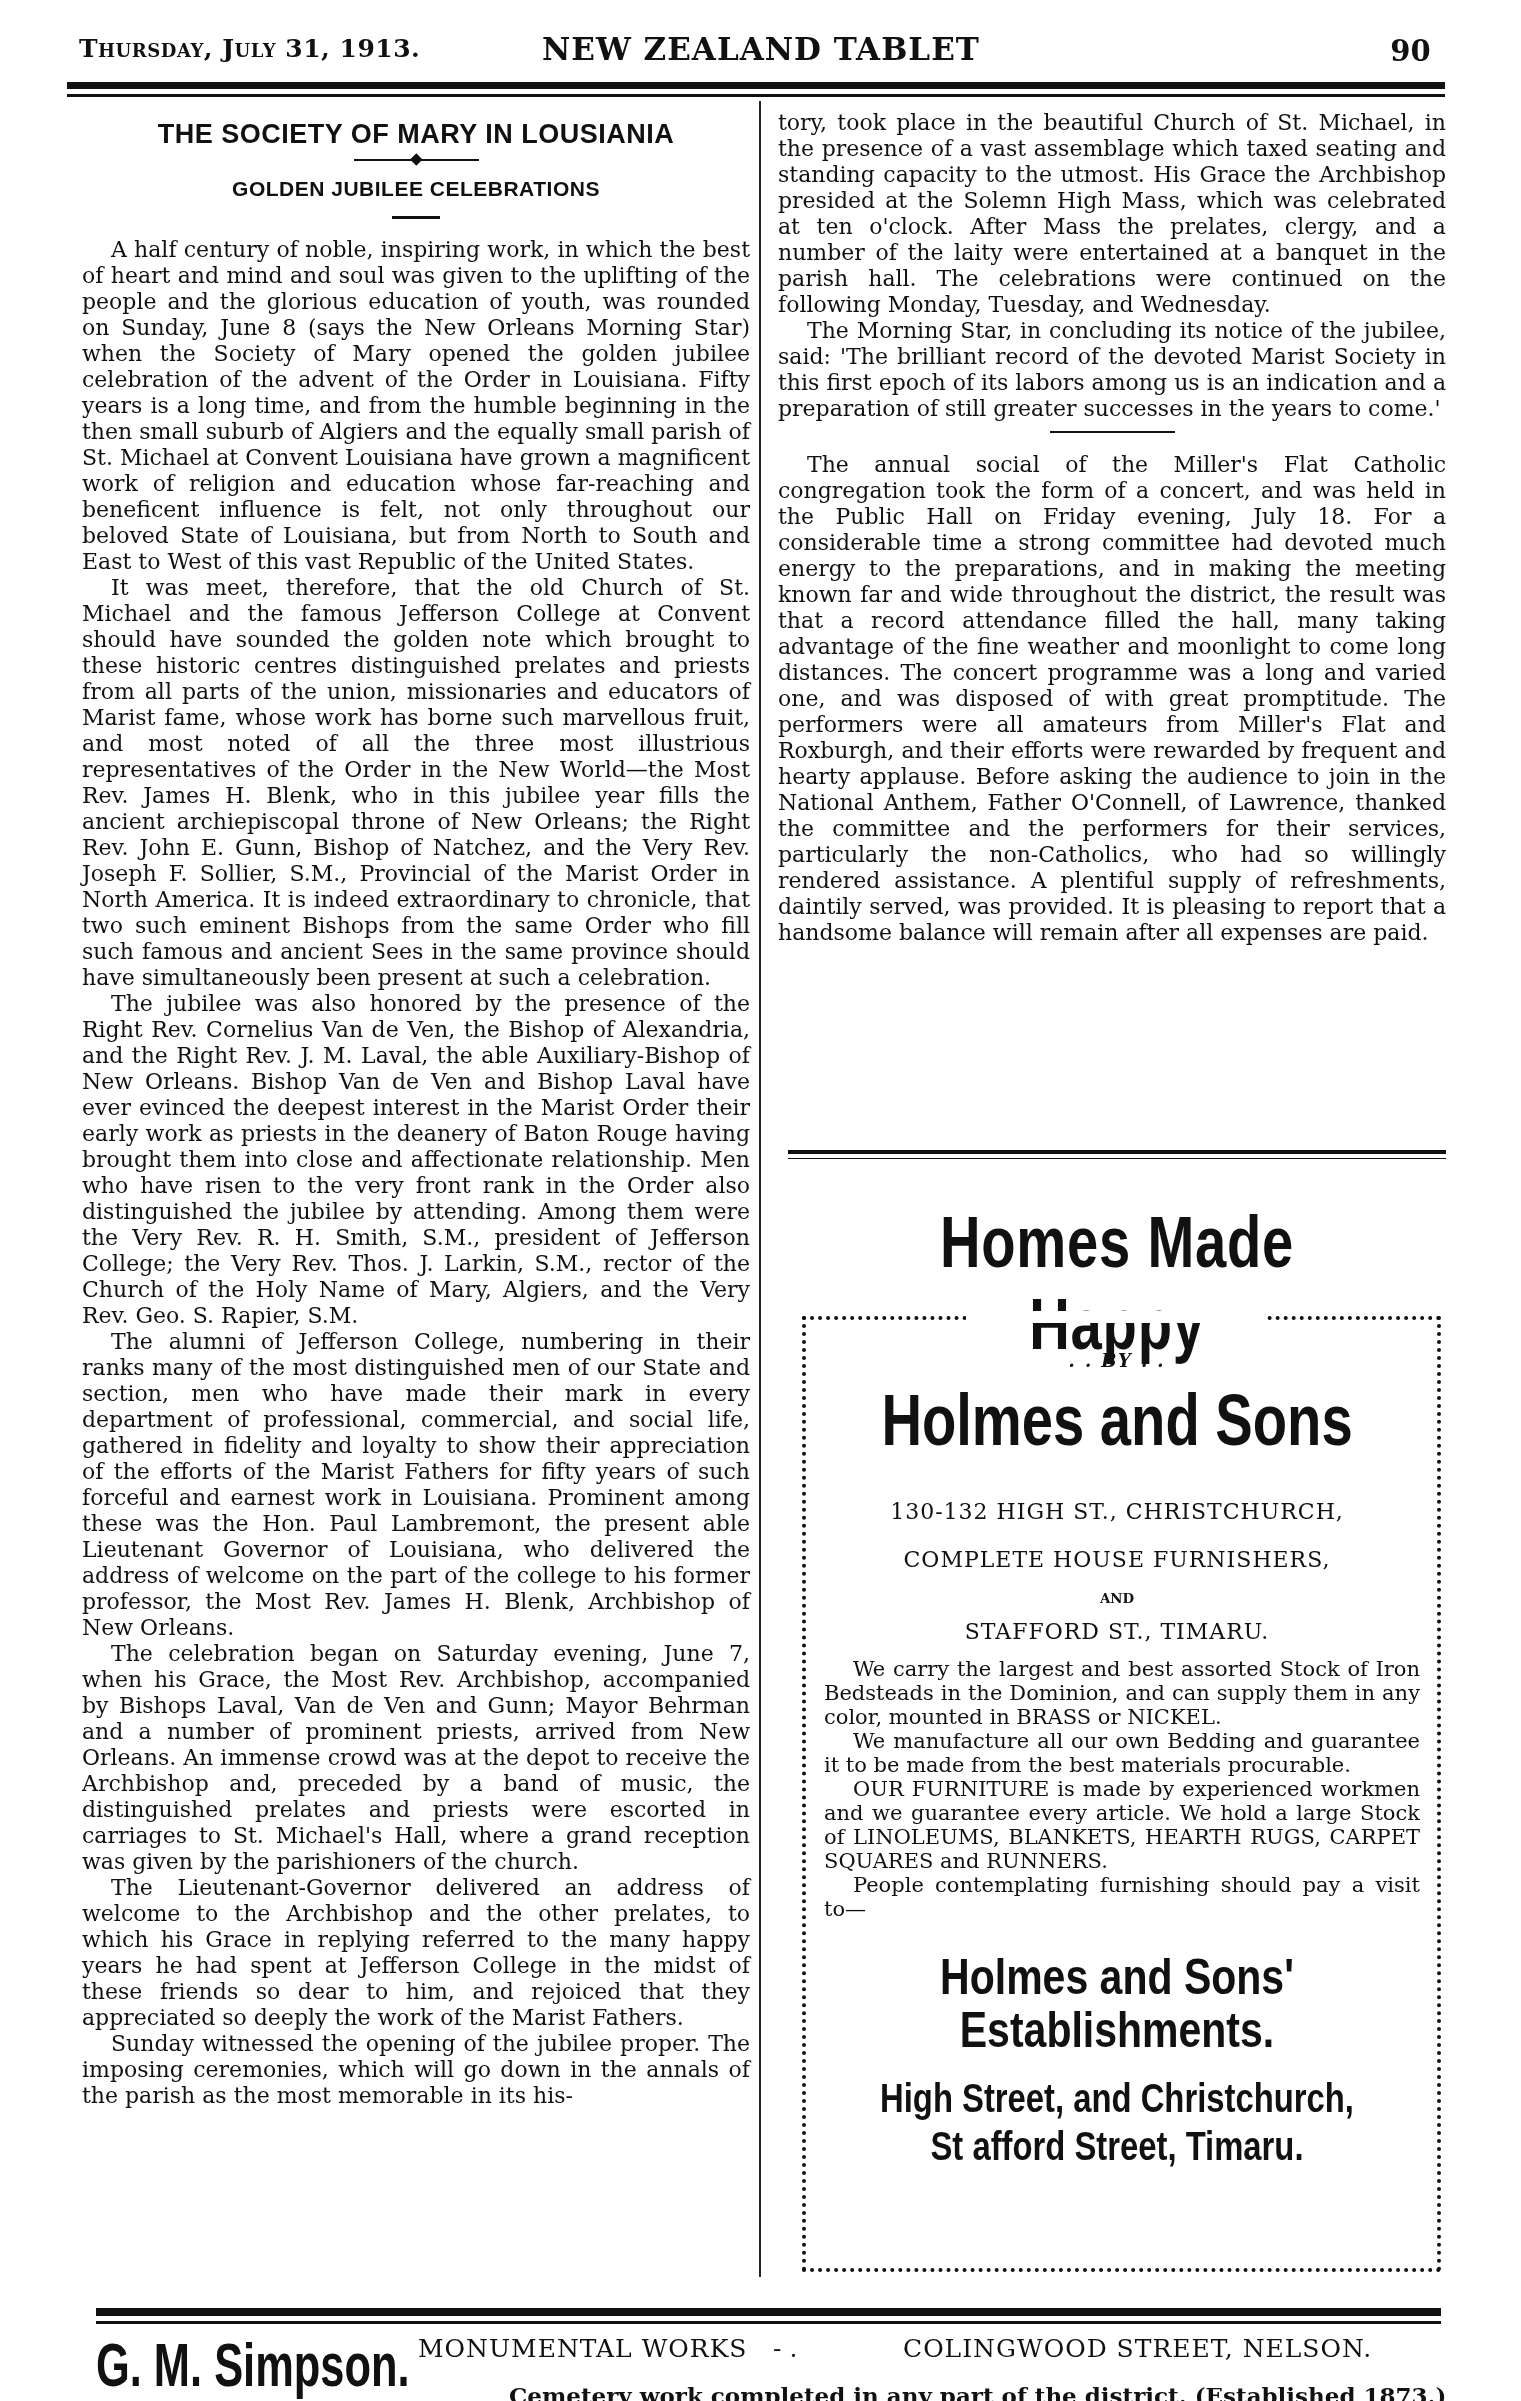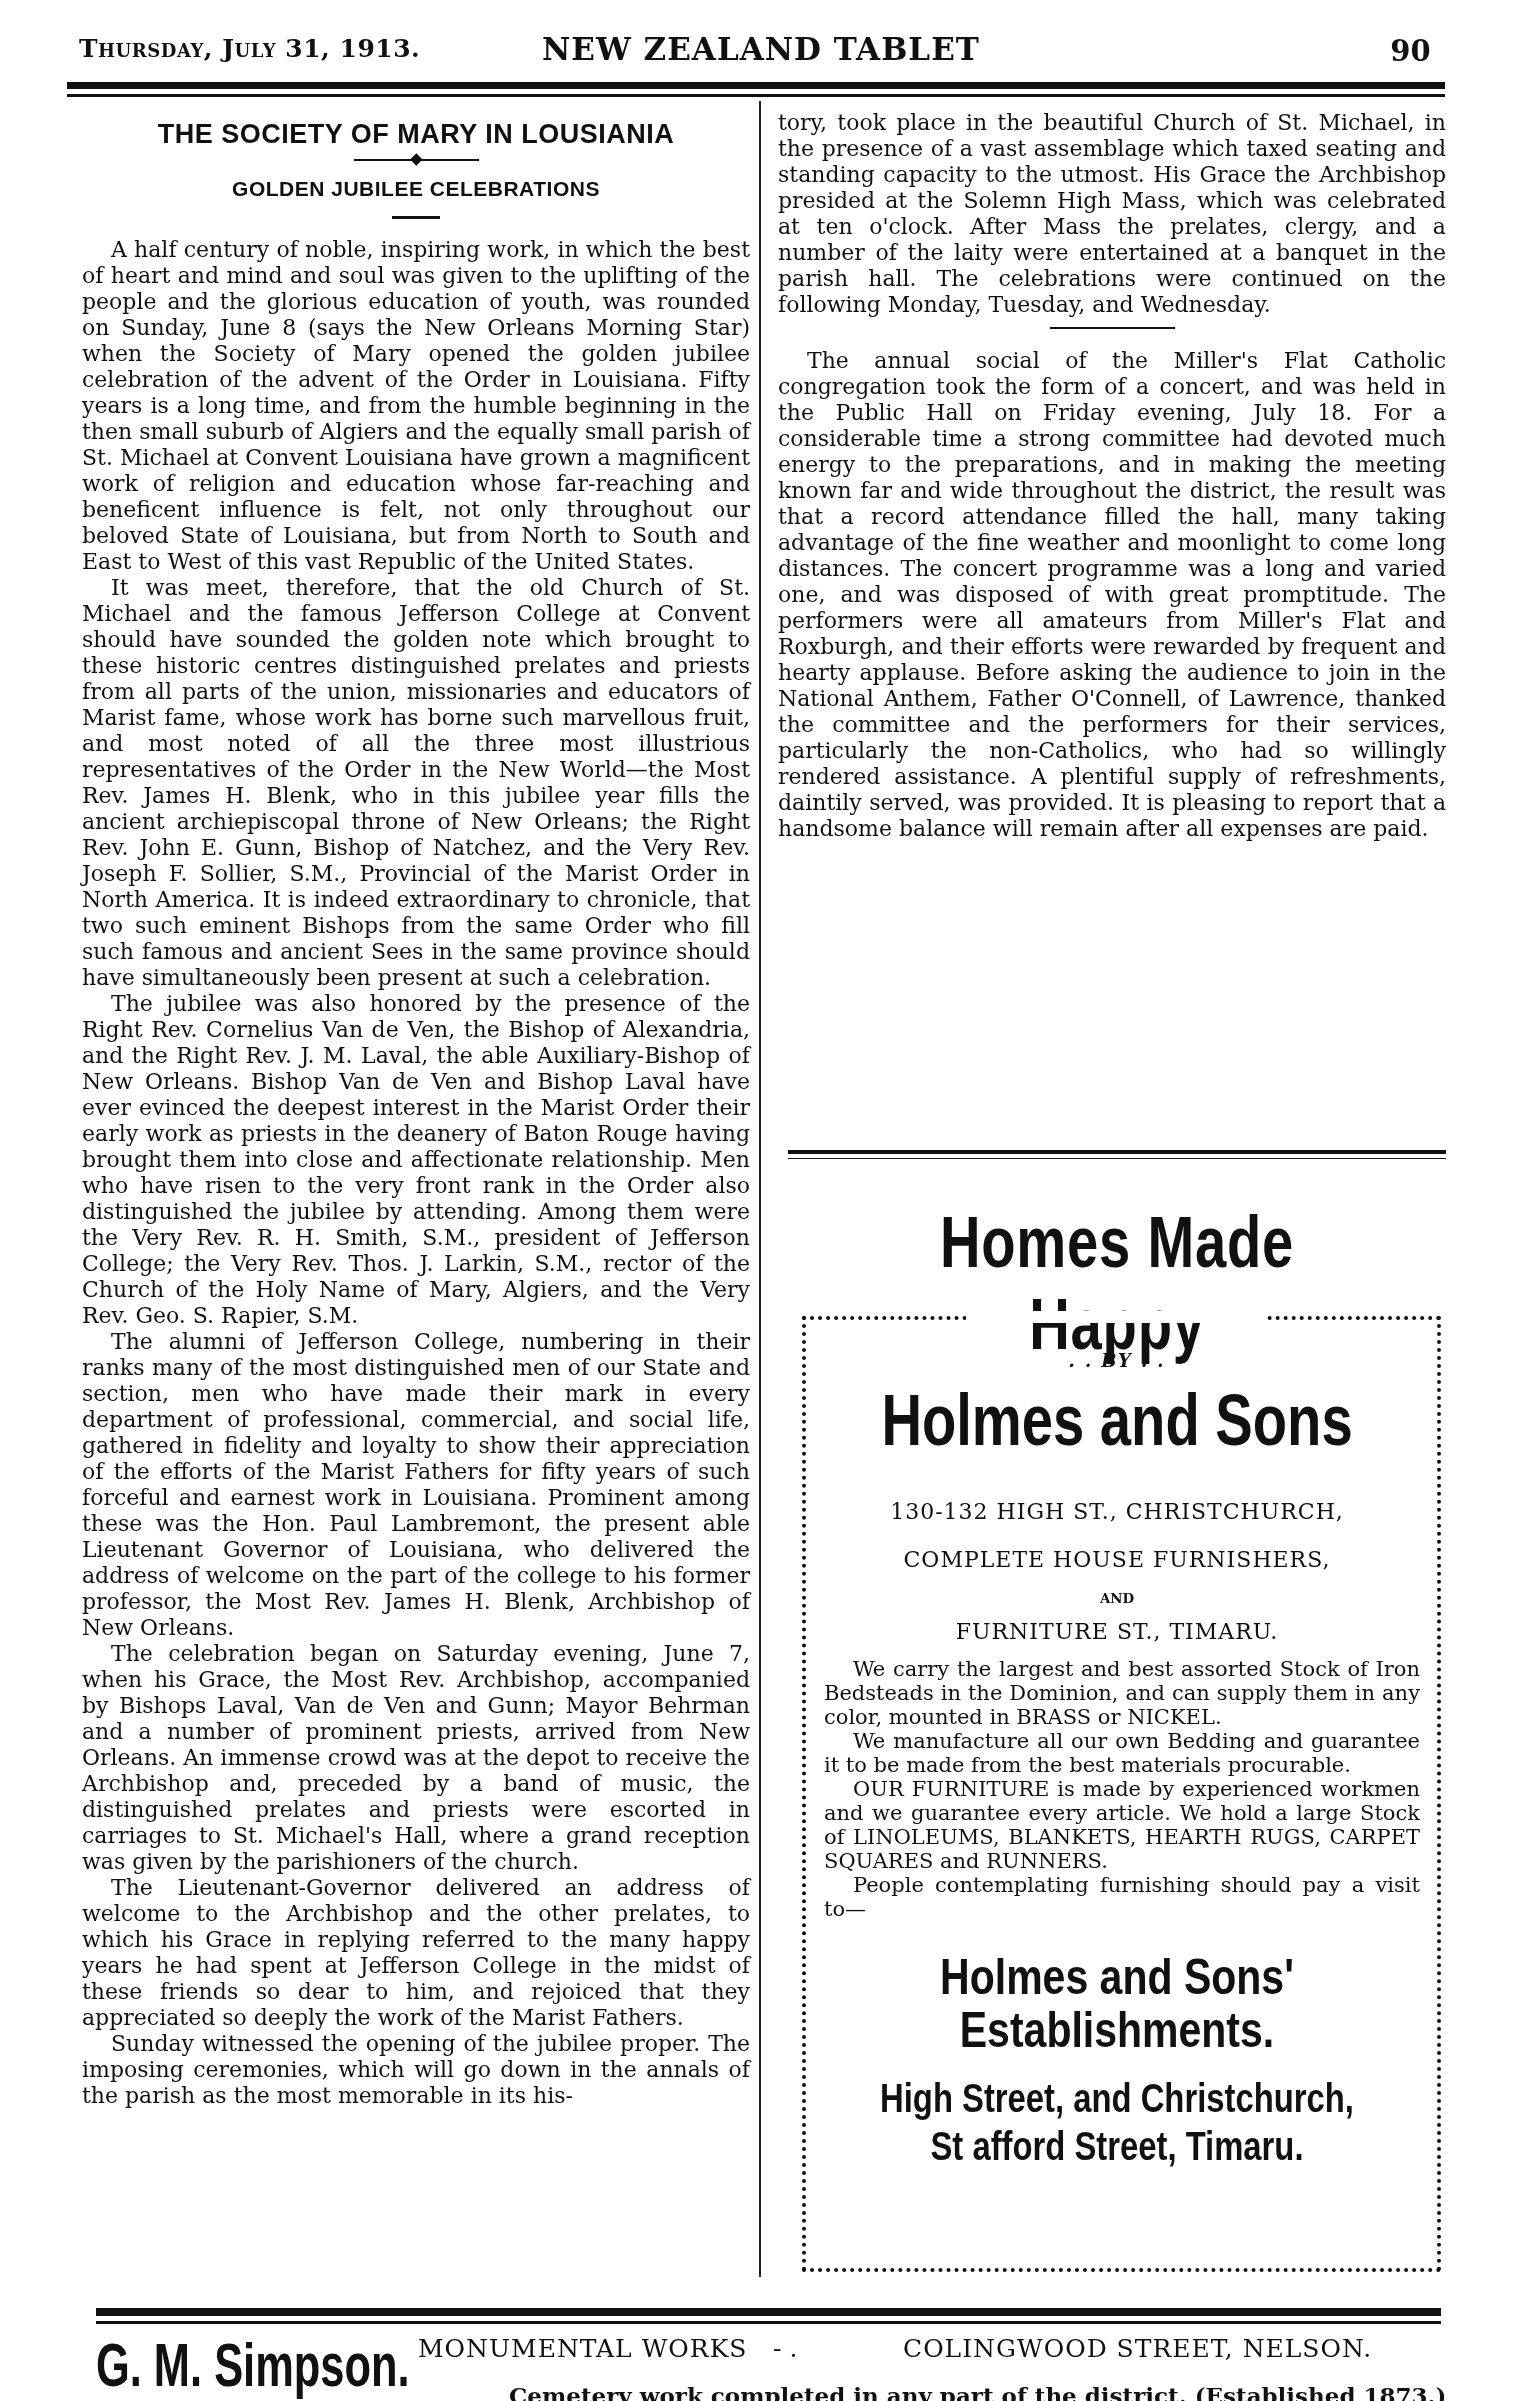--- a/index.html
+++ b/index.html
@@ -66,37 +66,38 @@
   <p>It was meet, therefore, that the old Church of St. Michael and the famous Jefferson College at Convent should have sounded the golden note which brought to these historic centres distinguished prelates and priests from all parts of the union, missionaries and educators of Marist fame, whose work has borne such marvellous fruit, and most noted of all the three most illustrious representatives of the Order in the New World—the Most Rev. James H. Blenk, who in this jubilee year fills the ancient archiepiscopal throne of New Orleans; the Right Rev. John E. Gunn, Bishop of Natchez, and the Very Rev. Joseph F. Sollier, S.M., Provincial of the Marist Order in North America. It is indeed extraordinary to chronicle, that two such eminent Bishops from the same Order who fill such famous and ancient Sees in the same province should have simultaneously been present at such a celebration.</p>
   <p>The jubilee was also honored by the presence of the Right Rev. Cornelius Van de Ven, the Bishop of Alexandria, and the Right Rev. J. M. Laval, the able Auxiliary-Bishop of New Orleans. Bishop Van de Ven and Bishop Laval have ever evinced the deepest interest in the Marist Order their early work as priests in the deanery of Baton Rouge having brought them into close and affectionate relationship. Men who have risen to the very front rank in the Order also distinguished the jubilee by attending. Among them were the Very Rev. R. H. Smith, S.M., president of Jefferson College; the Very Rev. Thos. J. Larkin, S.M., rector of the Church of the Holy Name of Mary, Algiers, and the Very Rev. Geo. S. Rapier, S.M.</p>
   <p>The alumni of Jefferson College, numbering in their ranks many of the most distinguished men of our State and section, men who have made their mark in every department of professional, commercial, and social life, gathered in fidelity and loyalty to show their appreciation of the efforts of the Marist Fathers for fifty years of such forceful and earnest work in Louisiana. Prominent among these was the Hon. Paul Lambremont, the present able Lieutenant Governor of Louisiana, who delivered the address of welcome on the part of the college to his former professor, the Most Rev. James H. Blenk, Archbishop of New Orleans.</p>
   <p>The celebration began on Saturday evening, June 7, when his Grace, the Most Rev. Archbishop, accompanied by Bishops Laval, Van de Ven and Gunn; Mayor Behrman and a number of prominent priests, arrived from New Orleans. An immense crowd was at the depot to receive the Archbishop and, preceded by a band of music, the distinguished prelates and priests were escorted in carriages to St. Michael's Hall, where a grand reception was given by the parishioners of the church.</p>
   <p>The Lieutenant-Governor delivered an address of welcome to the Archbishop and the other prelates, to which his Grace in replying referred to the many happy years he had spent at Jefferson College in the midst of these friends so dear to him, and rejoiced that they appreciated so deeply the work of the Marist Fathers.</p>
   <p>Sunday witnessed the opening of the jubilee proper. The imposing ceremonies, which will go down in the annals of the parish as the most memorable in its his-</p>
 </div>
 
 <div class="col col-right">
   <p style="text-indent:0">tory, took place in the beautiful Church of St. Michael, in the presence of a vast assemblage which taxed seating and standing capacity to the utmost. His Grace the Archbishop presided at the Solemn High Mass, which was celebrated at ten o'clock. After Mass the prelates, clergy, and a number of the laity were entertained at a banquet in the parish hall. The celebrations were continued on the following Monday, Tuesday, and Wednesday.</p>
+  <p>The Morning Star, in concluding its notice of the jubilee, said: 'The brilliant record of the devoted Marist Society in this first epoch of its labors among us is an indication and a preparation of still greater successes in the years to come.'</p>
   <div class="mid-rule"></div>
   <p>The annual social of the Miller's Flat Catholic congregation took the form of a concert, and was held in the Public Hall on Friday evening, July 18. For a considerable time a strong committee had devoted much energy to the preparations, and in making the meeting known far and wide throughout the district, the result was that a record attendance filled the hall, many taking advantage of the fine weather and moonlight to come long distances. The concert programme was a long and varied one, and was disposed of with great promptitude. The performers were all amateurs from Miller's Flat and Roxburgh, and their efforts were rewarded by frequent and hearty applause. Before asking the audience to join in the National Anthem, Father O'Connell, of Lawrence, thanked the committee and the performers for their services, particularly the non-Catholics, who had so willingly rendered assistance. A plentiful supply of refreshments, daintily served, was provided. It is pleasing to report that a handsome balance will remain after all expenses are paid.</p>
 </div>
 
 <div class="ad-rule"></div>
 <div class="ad-rule2"></div>
 
 <div class="ad">
   <div class="ad-headline">Homes Made Happy</div>
   <div class="ad-frame"></div>
   <div class="ad-frame-gap"></div>
   <div class="ad-by">. . BY . .</div>
   <div class="ad-name">Holmes and Sons</div>
   <div class="ad-line" style="top:327px">130-132 HIGH ST., CHRISTCHURCH,</div>
   <div class="ad-line" style="top:375px">COMPLETE HOUSE FURNISHERS,</div>
   <div class="ad-and" style="top:418px">AND</div>
-  <div class="ad-line" style="top:447px">FURNITURE ST., TIMARU.</div>
+  <div class="ad-line" style="top:447px">STAFFORD ST., TIMARU.</div>
   <div class="ad-para" style="top:485px">
     <p>We carry the largest and best assorted Stock of Iron Bedsteads in the Dominion, and can supply them in any color, mounted in BRASS or NICKEL.</p>
     <p>We manufacture all our own Bedding and guarantee it to be made from the best materials procurable.</p>
     <p>OUR FURNITURE is made by experienced workmen and we guarantee every article. We hold a large Stock of LINOLEUMS, BLANKETS, HEARTH RUGS, CARPET SQUARES and RUNNERS.</p>
     <p>People contemplating furnishing should pay a visit to—</p>
   </div>
   <div class="ad-big" style="top:778px">Holmes and Sons'</div>
   <div class="ad-big" style="top:831px">Establishments.</div>
   <div class="ad-addr" style="top:903px">High Street, and Christchurch,</div>
   <div class="ad-addr" style="top:951px">St afford Street, Timaru.</div>

